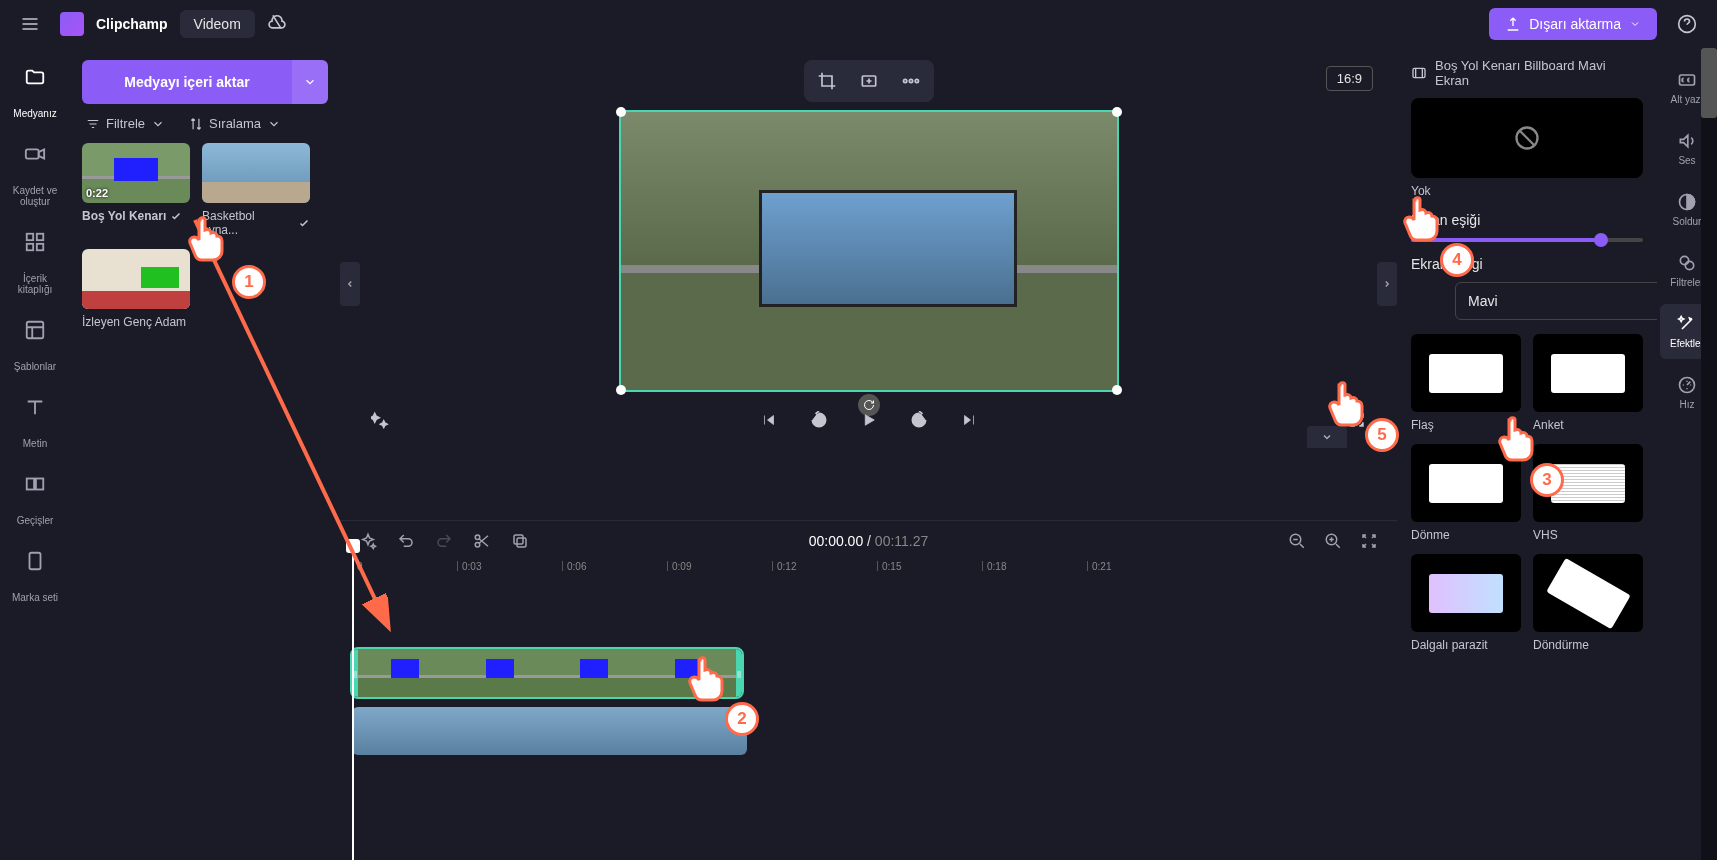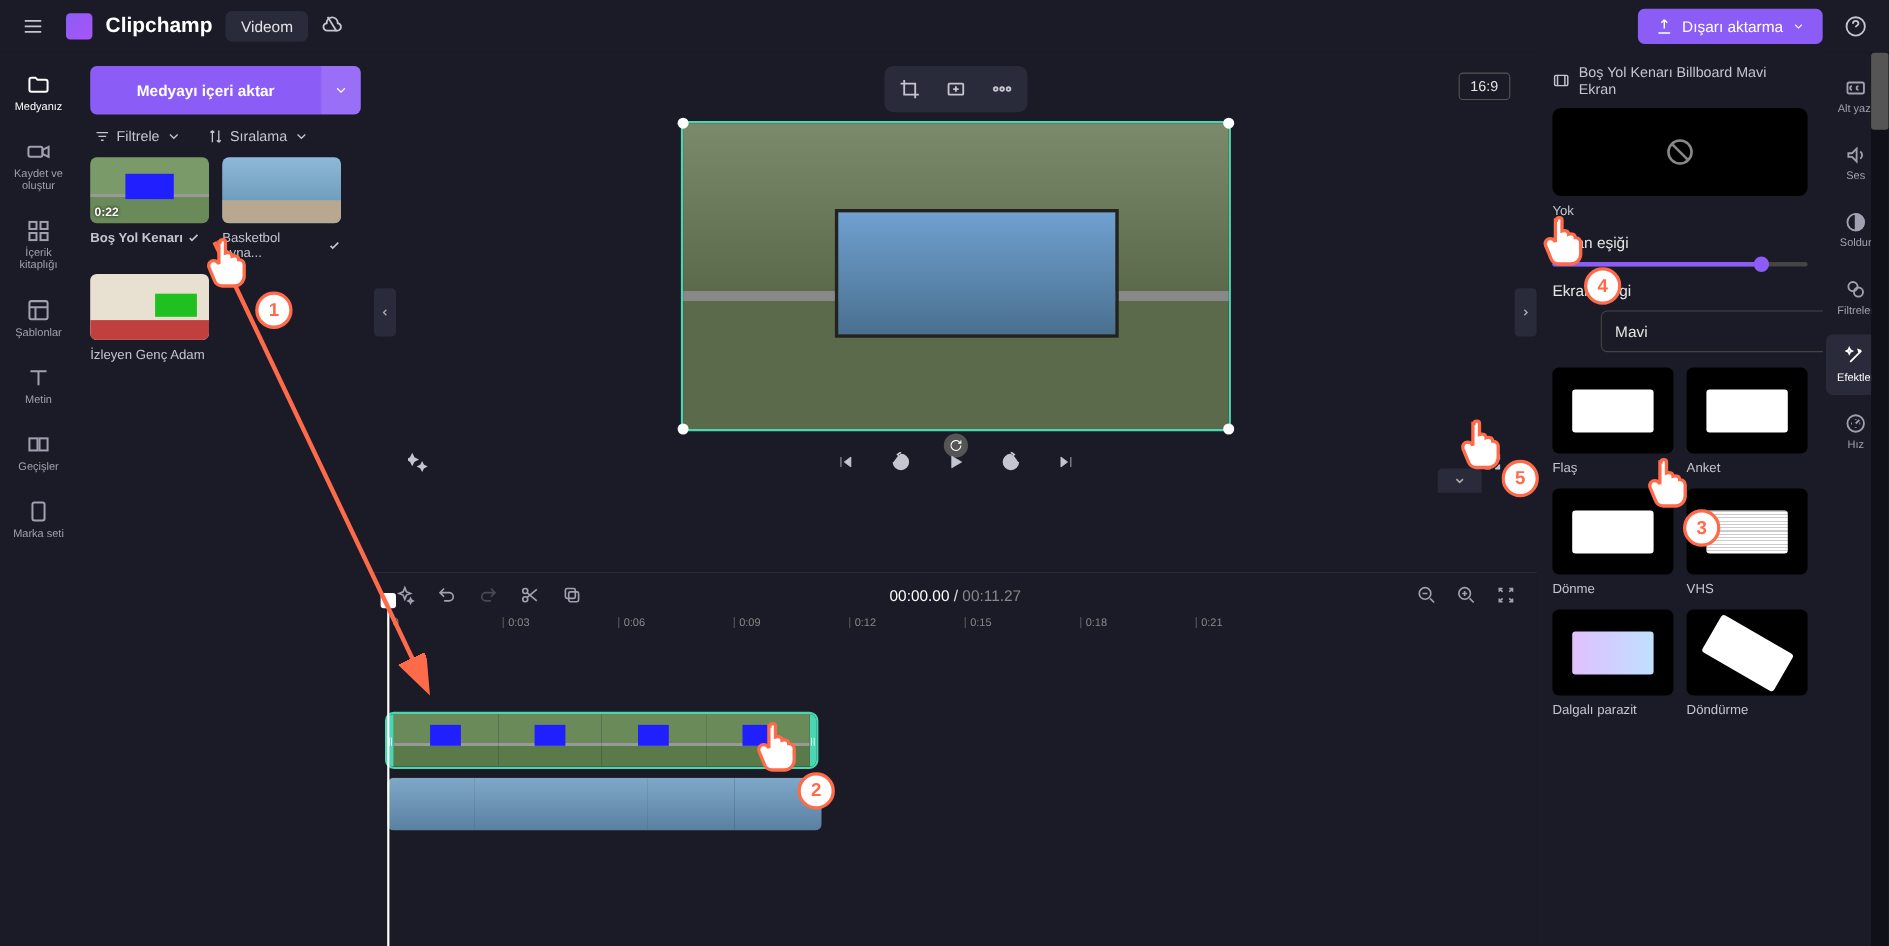--- a/index.html
+++ b/index.html
@@ -3,32 +3,32 @@
   <meta charset="utf-8">
   <style>
     * { box-sizing: border-box; margin: 0; padding: 0; font-family: -apple-system, BlinkMacSystemFont, 'Segoe UI', sans-serif; }
     body { background: #1a1b26; color: #e5e5e5; width: 1717px; height: 860px; overflow: hidden; position: relative; }
 
     
     .top-bar { height: 48px; display: flex; align-items: center; padding: 0 12px; gap: 12px; background: #1a1b26; }
     .hamburger { width: 36px; height: 36px; display: flex; align-items: center; justify-content: center; cursor: pointer; border-radius: 4px; }
     .hamburger svg, .icon-btn svg { width: 20px; height: 20px; stroke: #c5c5d0; fill: none; stroke-width: 2; }
     .logo { width: 24px; height: 24px; background: linear-gradient(135deg, #8b5cf6, #a855f7); border-radius: 4px; }
-    .brand { font-weight: 600; font-size: 19px; color: #fff; }
+    .brand { font-weight: 600; font-size: 14px; color: #fff; }
     .title-chip { background: #2a2b3a; padding: 6px 14px; border-radius: 6px; font-size: 14px; }
     .spacer { flex: 1; }
     .export-btn { background: #8b5cf6; color: #fff; border: none; padding: 8px 16px; border-radius: 6px; font-size: 14px; font-weight: 500; display: flex; align-items: center; gap: 8px; cursor: pointer; }
     .help-btn { width: 36px; height: 36px; border-radius: 50%; display: flex; align-items: center; justify-content: center; cursor: pointer; }
 
     
     .main { display: flex; height: calc(100% - 48px); }
 
     
     .left-sidebar { width: 70px; background: #1a1b26; display: flex; flex-direction: column; align-items: center; padding-top: 8px; gap: 4px; }
-    .left-sidebar .item { width: 60px; display: flex; flex-direction: column; align-items: center; justify-content: center; padding: 10px 0; cursor: pointer; border-radius: 6px; font-size: 10px; text-align: center; gap: 4px; color: #a0a0b0; }
+    .left-sidebar .item { width: 60px; display: flex; flex-direction: column; align-items: center; justify-content: center; padding: 10px 0; cursor: pointer; border-radius: 6px; font-size: 10px; text-align: center; gap: 20px; color: #a0a0b0; }
     .left-sidebar .item.active { color: #fff; }
     .left-sidebar .item svg { width: 22px; height: 22px; stroke: currentColor; fill: none; stroke-width: 2; }
 
     
     .media-panel { width: 270px; padding: 12px; background: #1a1b26; }
     .import-btn { display: flex; width: 100%; background: #8b5cf6; border-radius: 6px; overflow: hidden; }
     .import-main { flex: 1; color: #fff; border: none; padding: 14px; font-size: 14px; font-weight: 600; background: transparent; cursor: pointer; }
     .import-chevron { width: 36px; background: rgba(255,255,255,.12); display: flex; align-items: center; justify-content: center; cursor: pointer; }
     .filter-row { display: flex; gap: 24px; padding: 12px 4px; }
     .filter-btn { display: flex; align-items: center; gap: 6px; font-size: 13px; color: #c5c5d0; cursor: pointer; }

